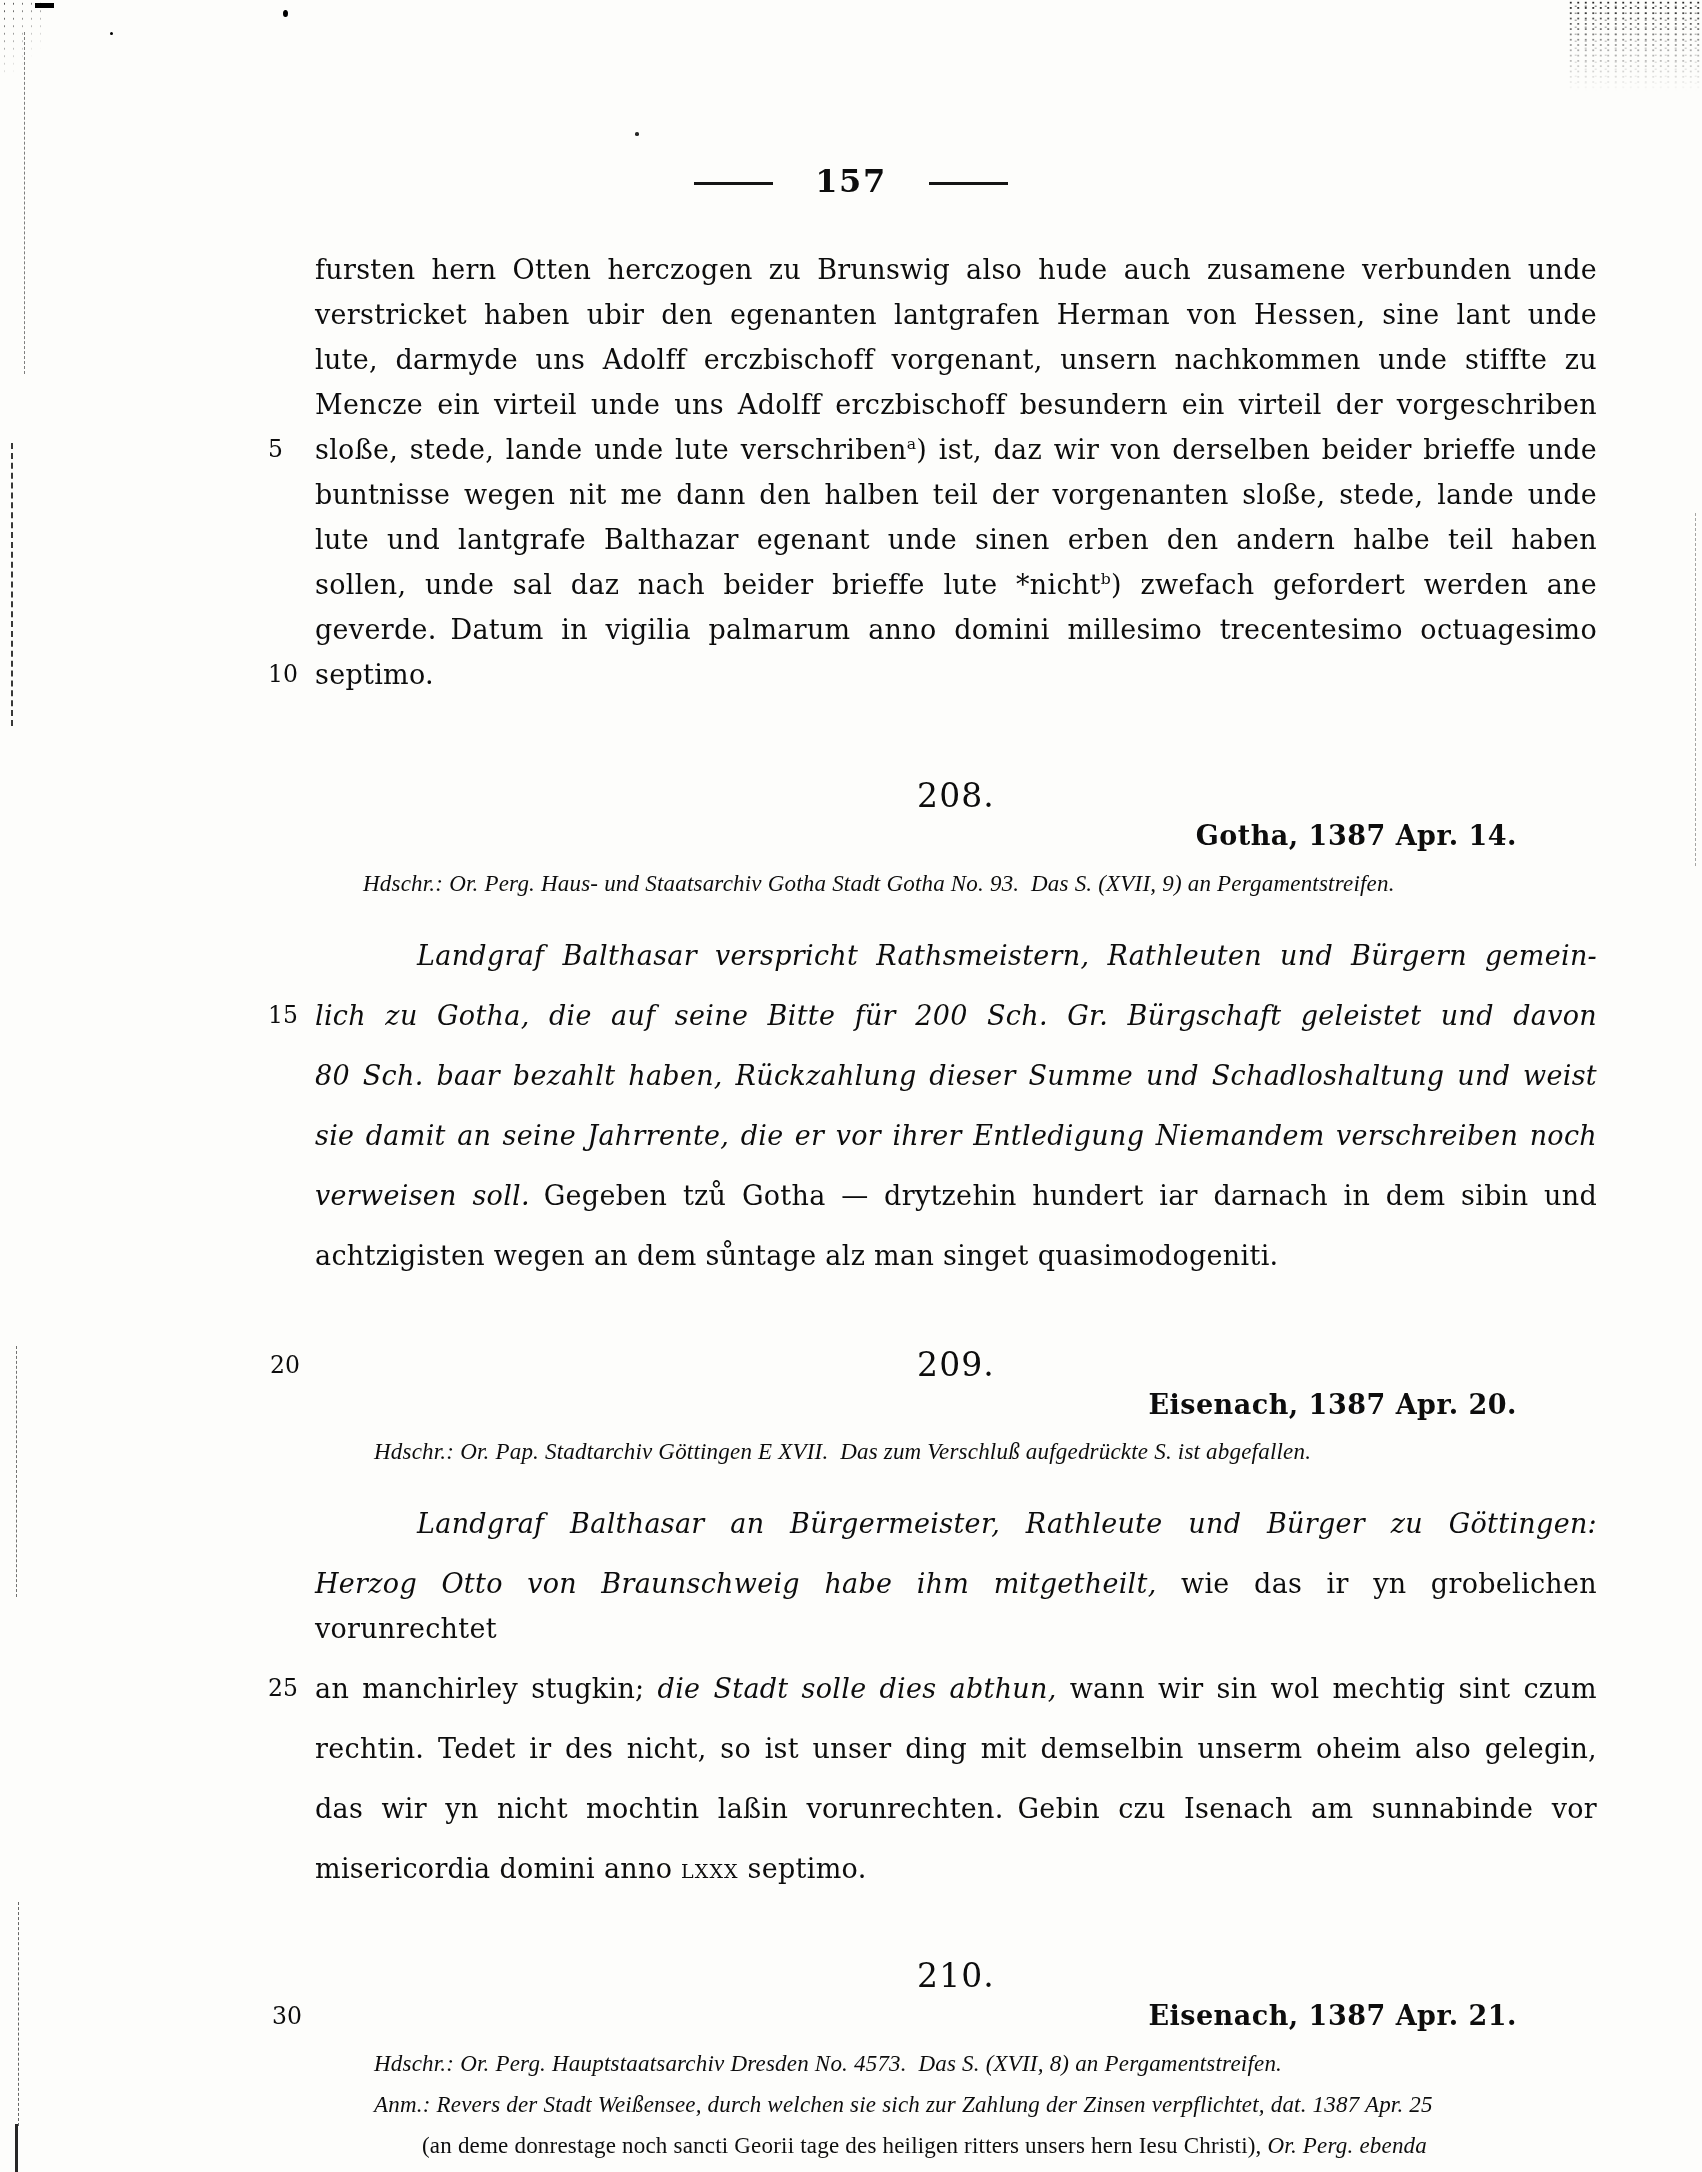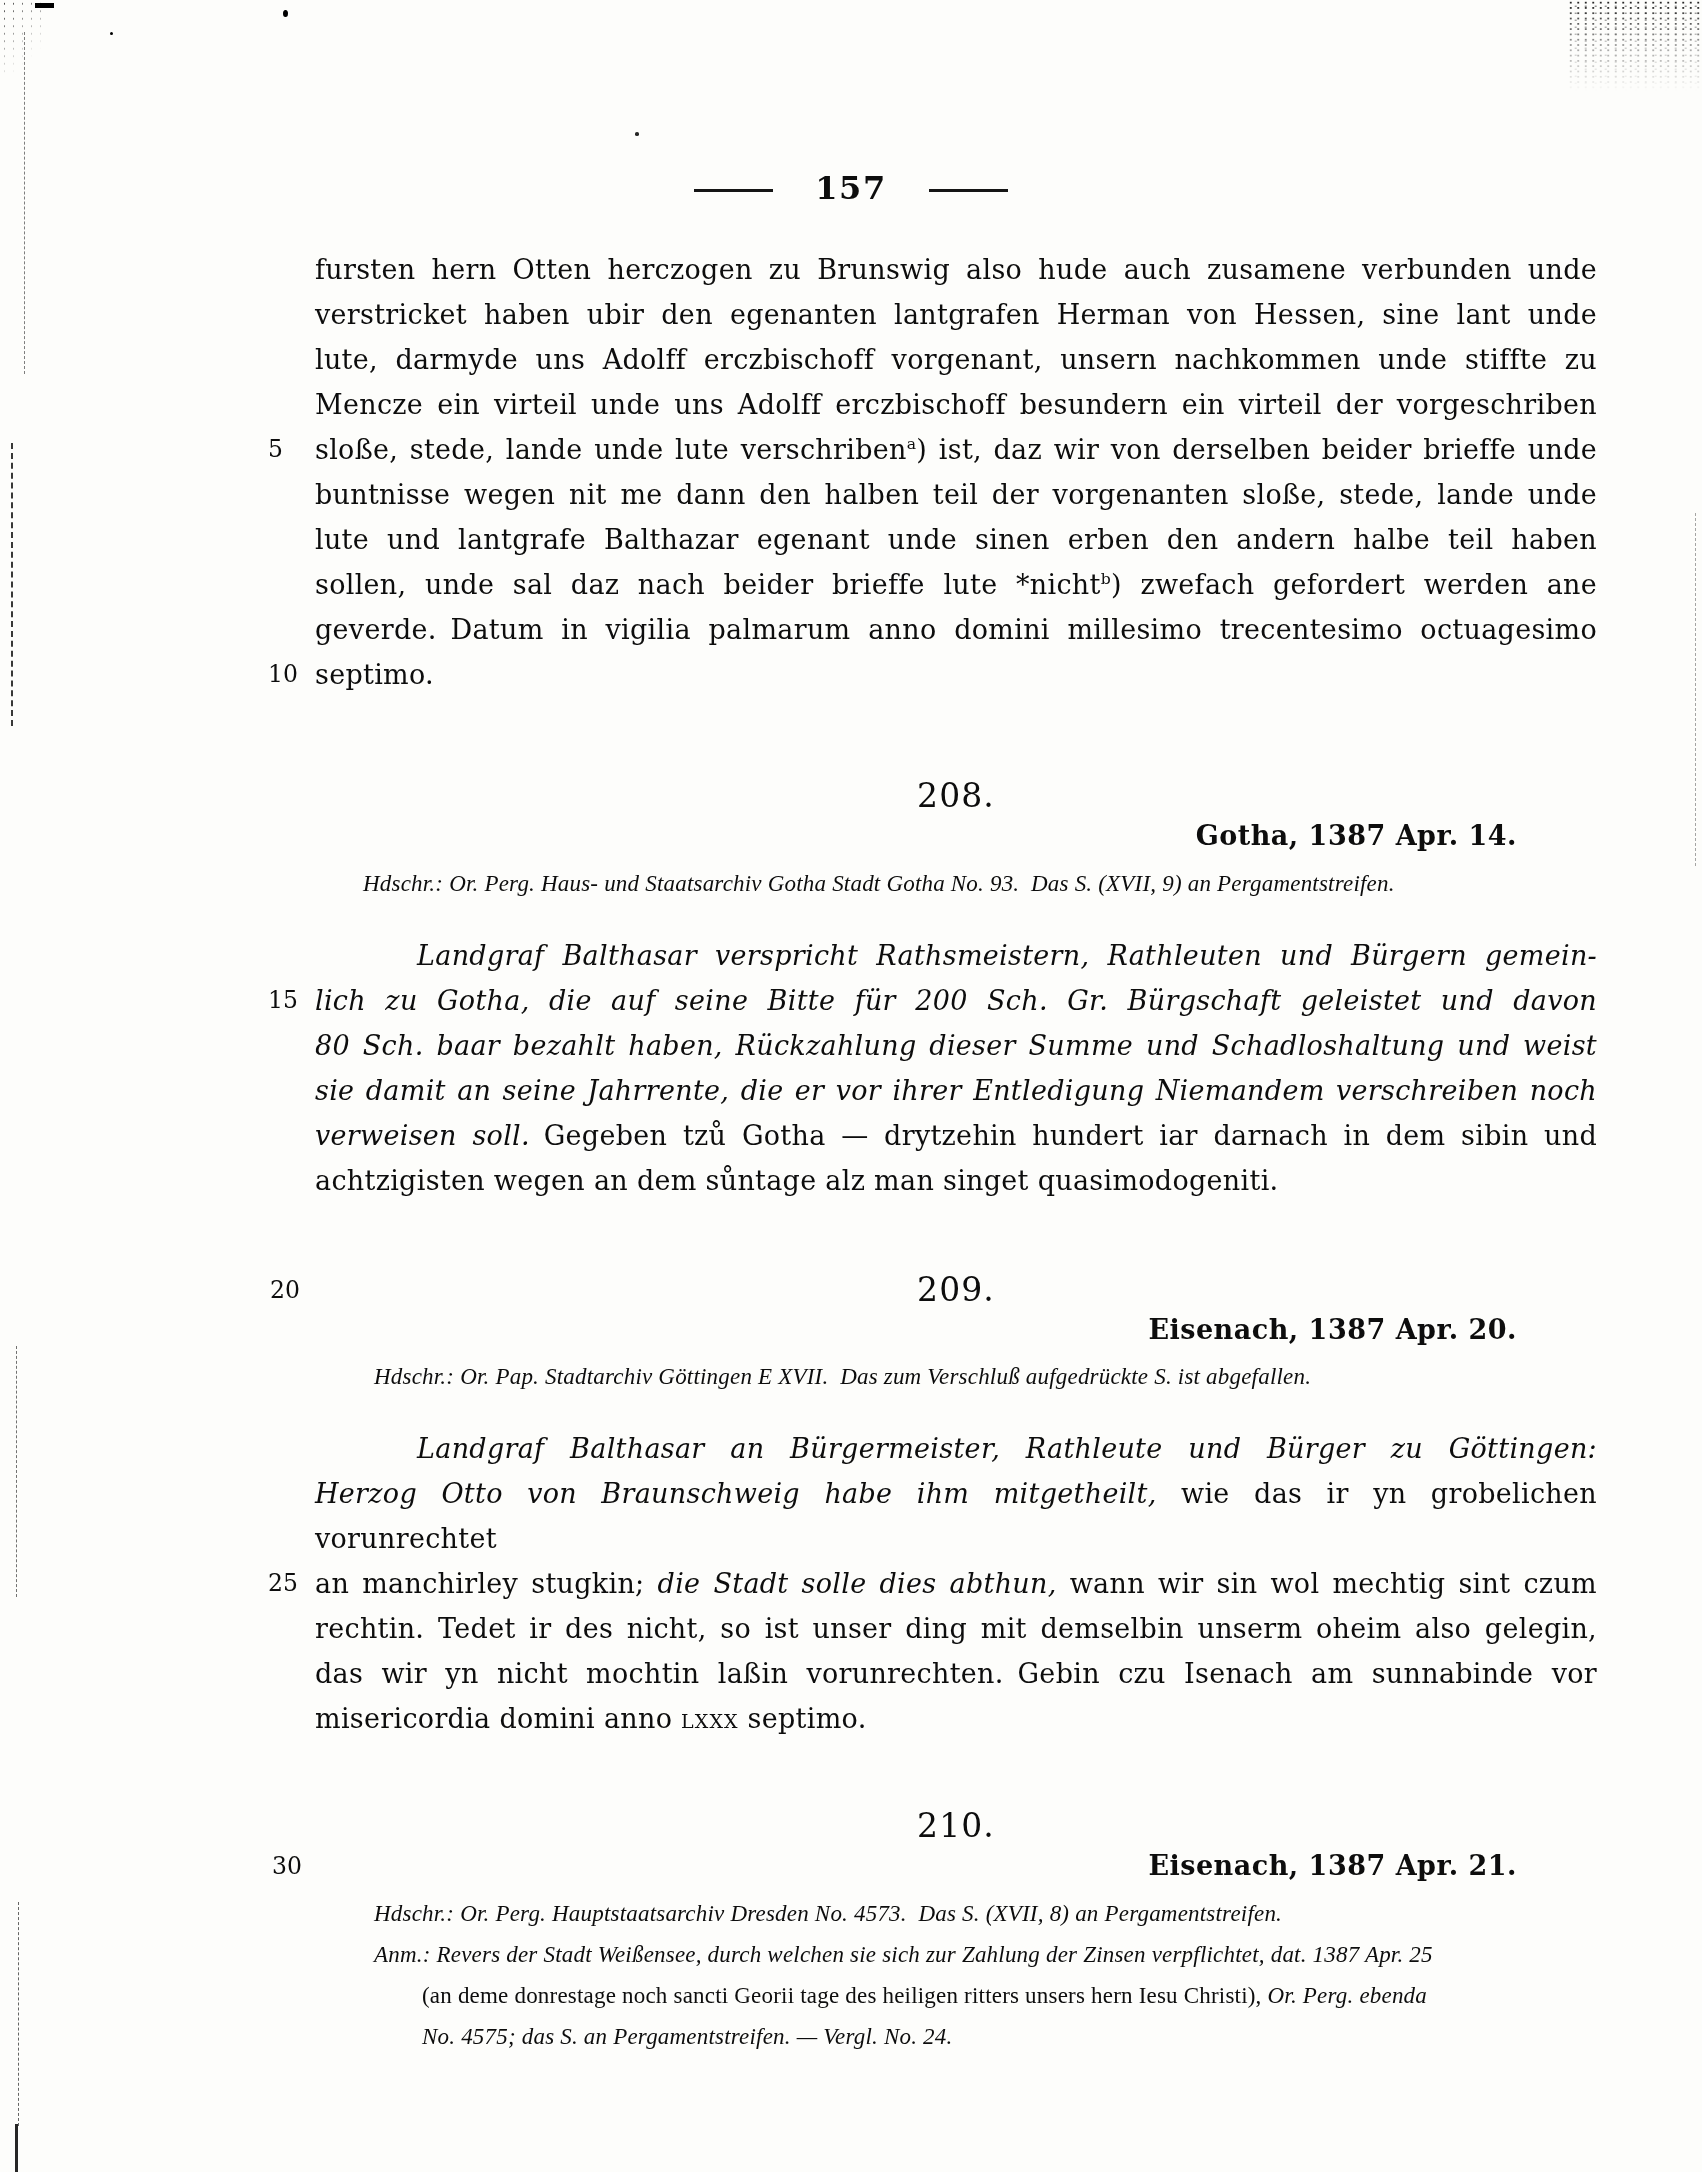--- a/index.html
+++ b/index.html
@@ -14,21 +14,21 @@
   }
   .text-col{
     position:absolute;
     left:315px;
     top:0;
     width:1282px;
   }
   
   .pgnum-row{
     position:absolute;
-    top:172px;
+    top:165px;
     left:0;
     width:100%;
     display:flex;
     align-items:center;
     justify-content:center;
     gap:42px;
   }
   .pgnum-rule{width:79px;height:2.7px;background:#151515;margin-top:5.3px;}
   .pgnum{font-size:32px;font-weight:bold;letter-spacing:1.6px;line-height:32px;}
 
@@ -86,21 +86,21 @@
   }
   .ind90{padding-left:48px;}
   .ind110{padding-left:59px;}
   .ind200{padding-left:107px;}
   .rg{
     font-style:italic;
     font-size:27px;
     line-height:45px;
     letter-spacing:0.3px;
   }
-  .rg .l{font-size:inherit;}
+  .rg .l{font-size:inherit;margin-top:15px;}
   .ti190{text-indent:102px;}
   .rm{font-style:normal;}
   .it{font-style:italic;}
   .sc{font-variant:small-caps;letter-spacing:1.1px;}
 
   .mt208{margin-top:78px;}
   .mt-dl{margin-top:0px;}
   .mt-src{margin-top:7.5px;}
   .mt-rg{margin-top:29px;}
   .mt209{margin-top:66px;}

